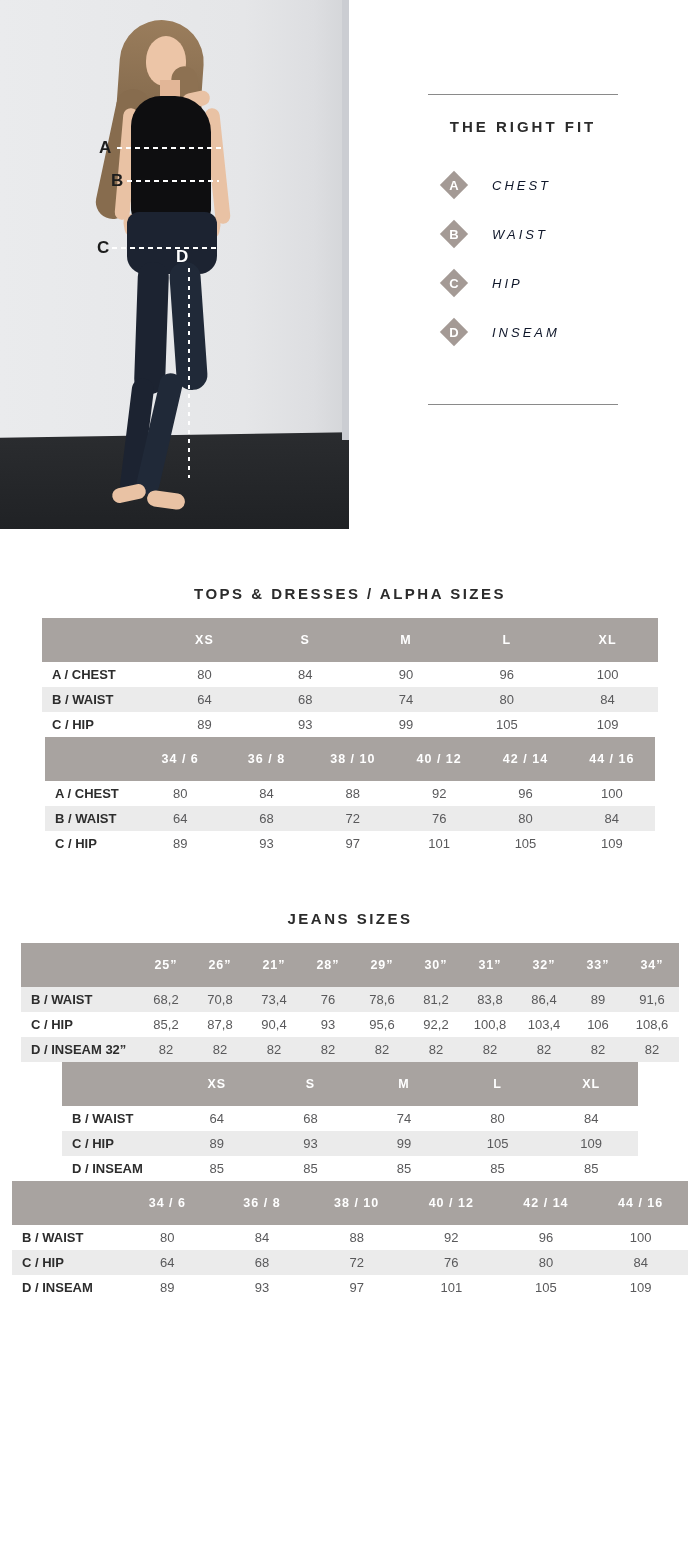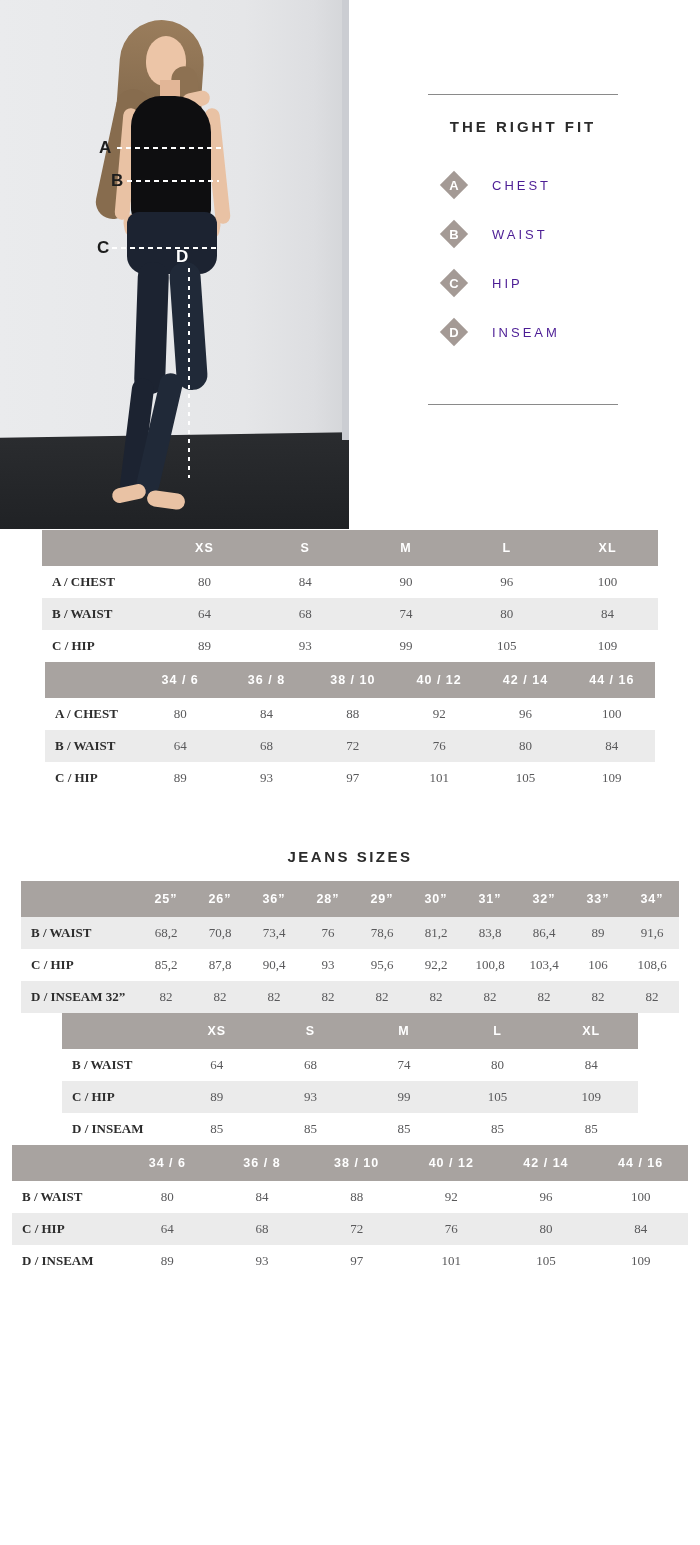--- a/index.html
+++ b/index.html
@@ -74,32 +74,32 @@
   .rule-top{top:0;}
   .rule-bottom{top:310px;}
   .fit-title{margin-top:24px;text-align:center;font-size:15px;font-weight:700;
     letter-spacing:3px;color:var(--title);}
   .fit-list{margin-top:36px;margin-left:12px;}
   .fit-item{display:flex;align-items:center;height:28px;margin-bottom:21px;}
   .diamond{position:relative;width:28px;height:28px;flex:0 0 28px;display:flex;align-items:center;justify-content:center;}
   .diamond::before{content:"";position:absolute;left:4px;top:4px;width:20px;height:20px;
     background:var(--diamond);transform:rotate(45deg);}
   .dletter{position:relative;z-index:1;color:#fff;font-size:13px;font-weight:700;}
-  .fit-label{margin-left:24px;font-size:13px;letter-spacing:3px;color:#4c1d95;}
+  .fit-label{margin-left:24px;font-size:13px;letter-spacing:3px;color:#0f172a;font-style:italic;}
   
   .size-section{text-align:center;}
   .table-title{margin:54px 0 16px;font-size:15px;font-weight:700;letter-spacing:2.5px;
     color:var(--title);text-transform:uppercase;}
   .size-section:first-of-type .table-title{margin-top:55px;}
   table.size-table{border-collapse:collapse;margin:0 auto;table-layout:fixed;}
   table.size-table thead th{
-    background:var(--head-bg);color:#fff;height:36px;font-size:12.5px;
+    background:var(--head-bg);color:#fff;height:44px;font-size:12.5px;
     font-weight:700;letter-spacing:1px;text-align:center;}
   table.size-table thead th.corner{background:var(--head-bg);}
-  table.size-table tbody tr{height:32px;font-family:Liberation Serif, serif;}
+  table.size-table tbody tr{height:25px;}
   table.size-table tbody tr.shaded{background:var(--shade);}
   th.rowlabel{text-align:left;padding-left:10px;font-size:13px;font-weight:700;color:var(--label);white-space:nowrap;}
   td.val{text-align:center;font-size:13px;color:var(--value);font-weight:400;}
 </style>
 </head>
 <body>
 
 <div class="hero">
   <div class="photo">
     <div class="part hair-main"></div>
@@ -161,20 +161,21 @@
           </span>
           <span class="fit-label">INSEAM</span>
         </div>
       </div>
     <div class="rule rule-bottom"></div>
   </div>
 </div>
 
 <div>
     <section class="size-section">
+      <h2 class="table-title">TOPS &amp; DRESSES / ALPHA SIZES</h2>
       <table class="size-table" style="width: 616px;">
         <colgroup>
           <col style="width: 112px;">
           <col>
           <col>
           <col>
           <col>
           <col>
         </colgroup>
         <thead>
@@ -282,21 +283,21 @@
           <col>
           <col>
           <col>
           <col>
         </colgroup>
         <thead>
           <tr>
             <th class="corner"></th>
             <th class="colhead">25”</th>
             <th class="colhead">26”</th>
-            <th class="colhead">36”</th>
+            <th class="colhead">21”</th>
             <th class="colhead">28”</th>
             <th class="colhead">29”</th>
             <th class="colhead">30”</th>
             <th class="colhead">31”</th>
             <th class="colhead">32”</th>
             <th class="colhead">33”</th>
             <th class="colhead">34”</th>
           </tr>
         </thead>
         <tbody>

